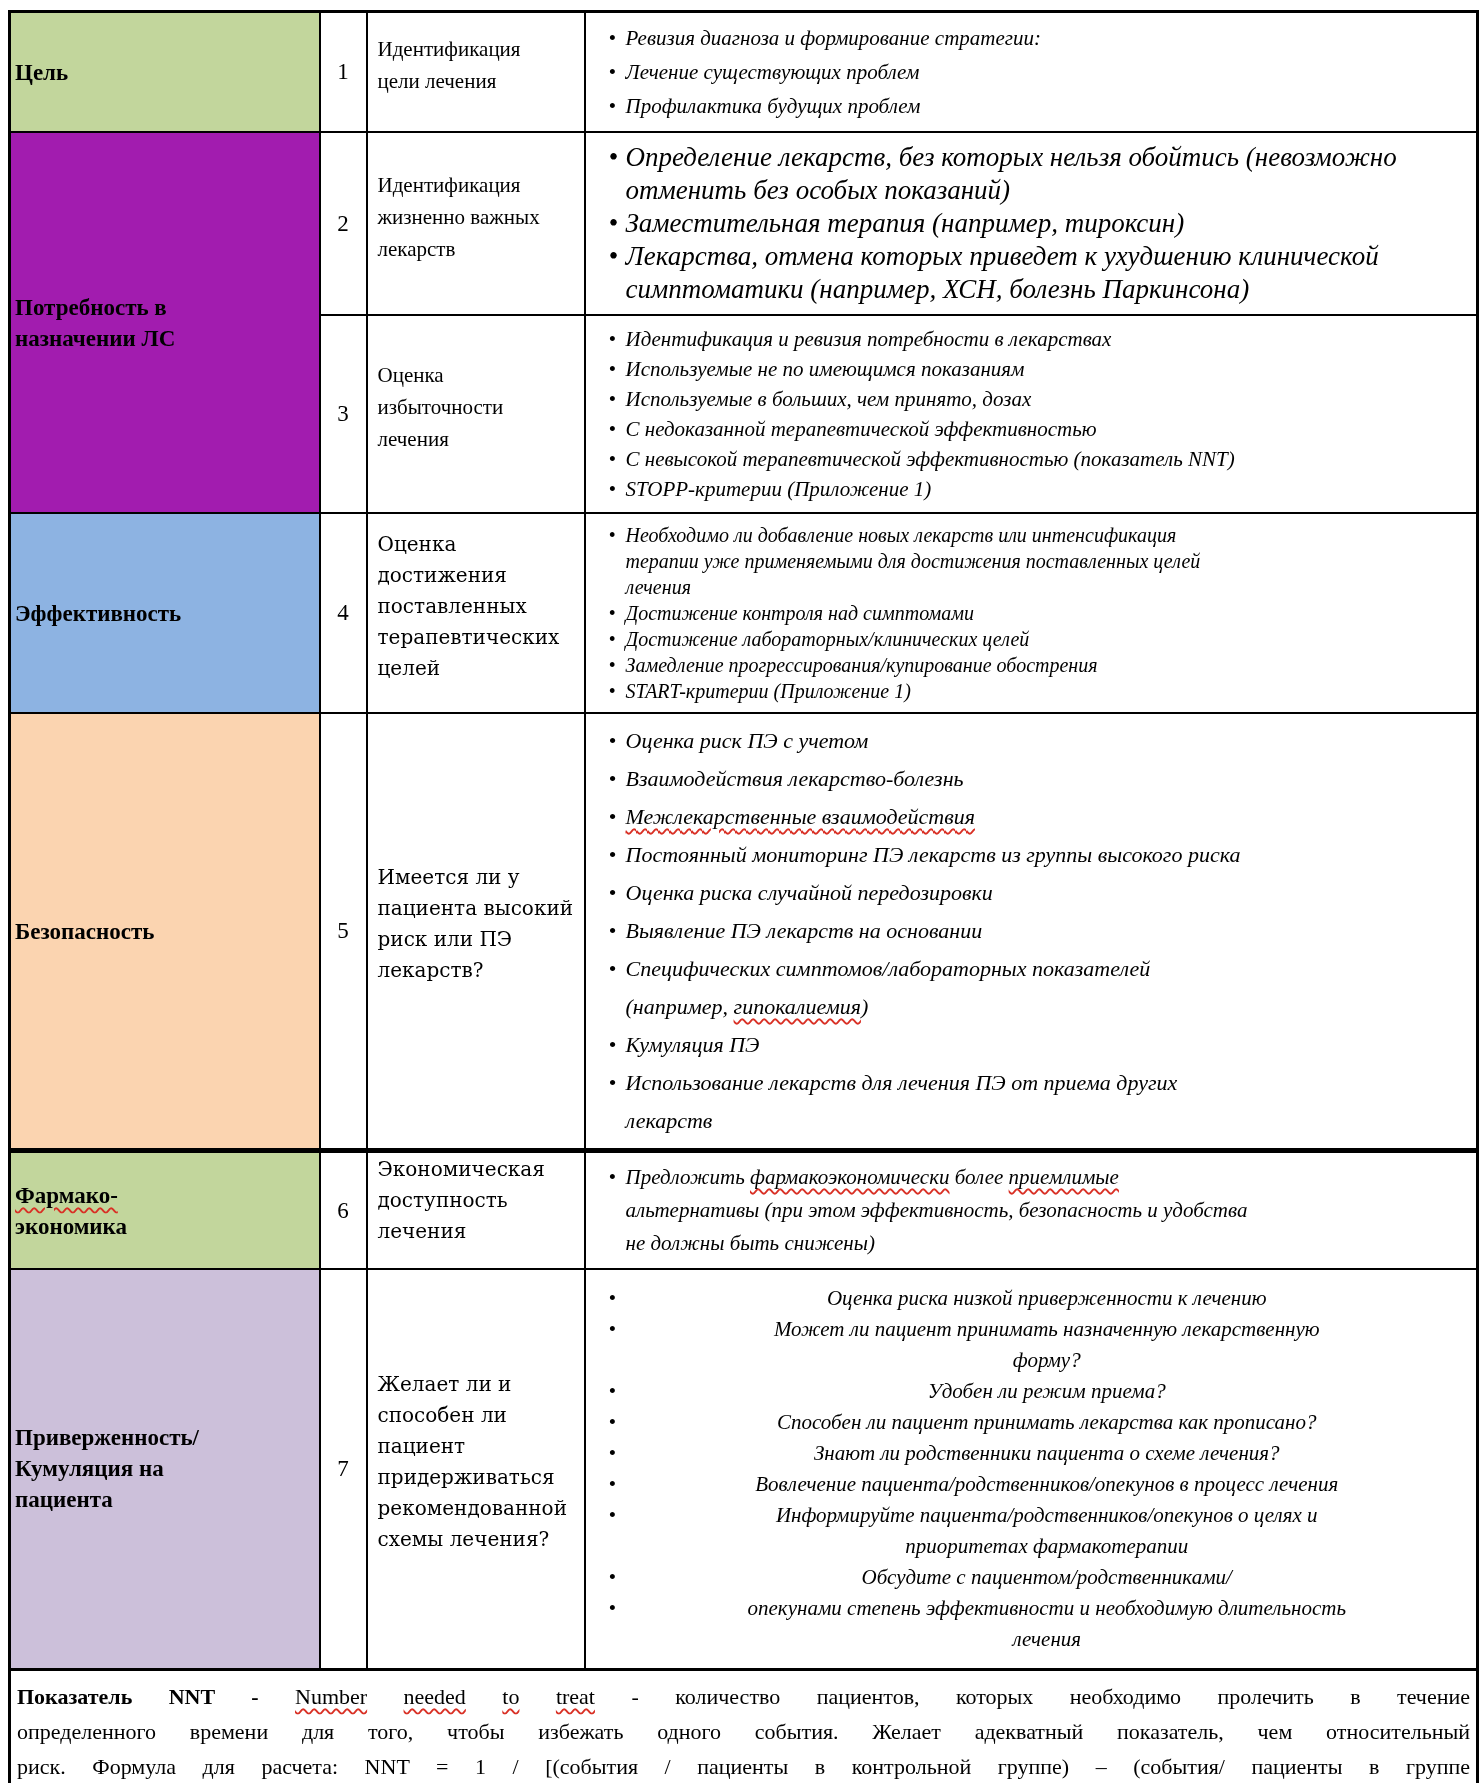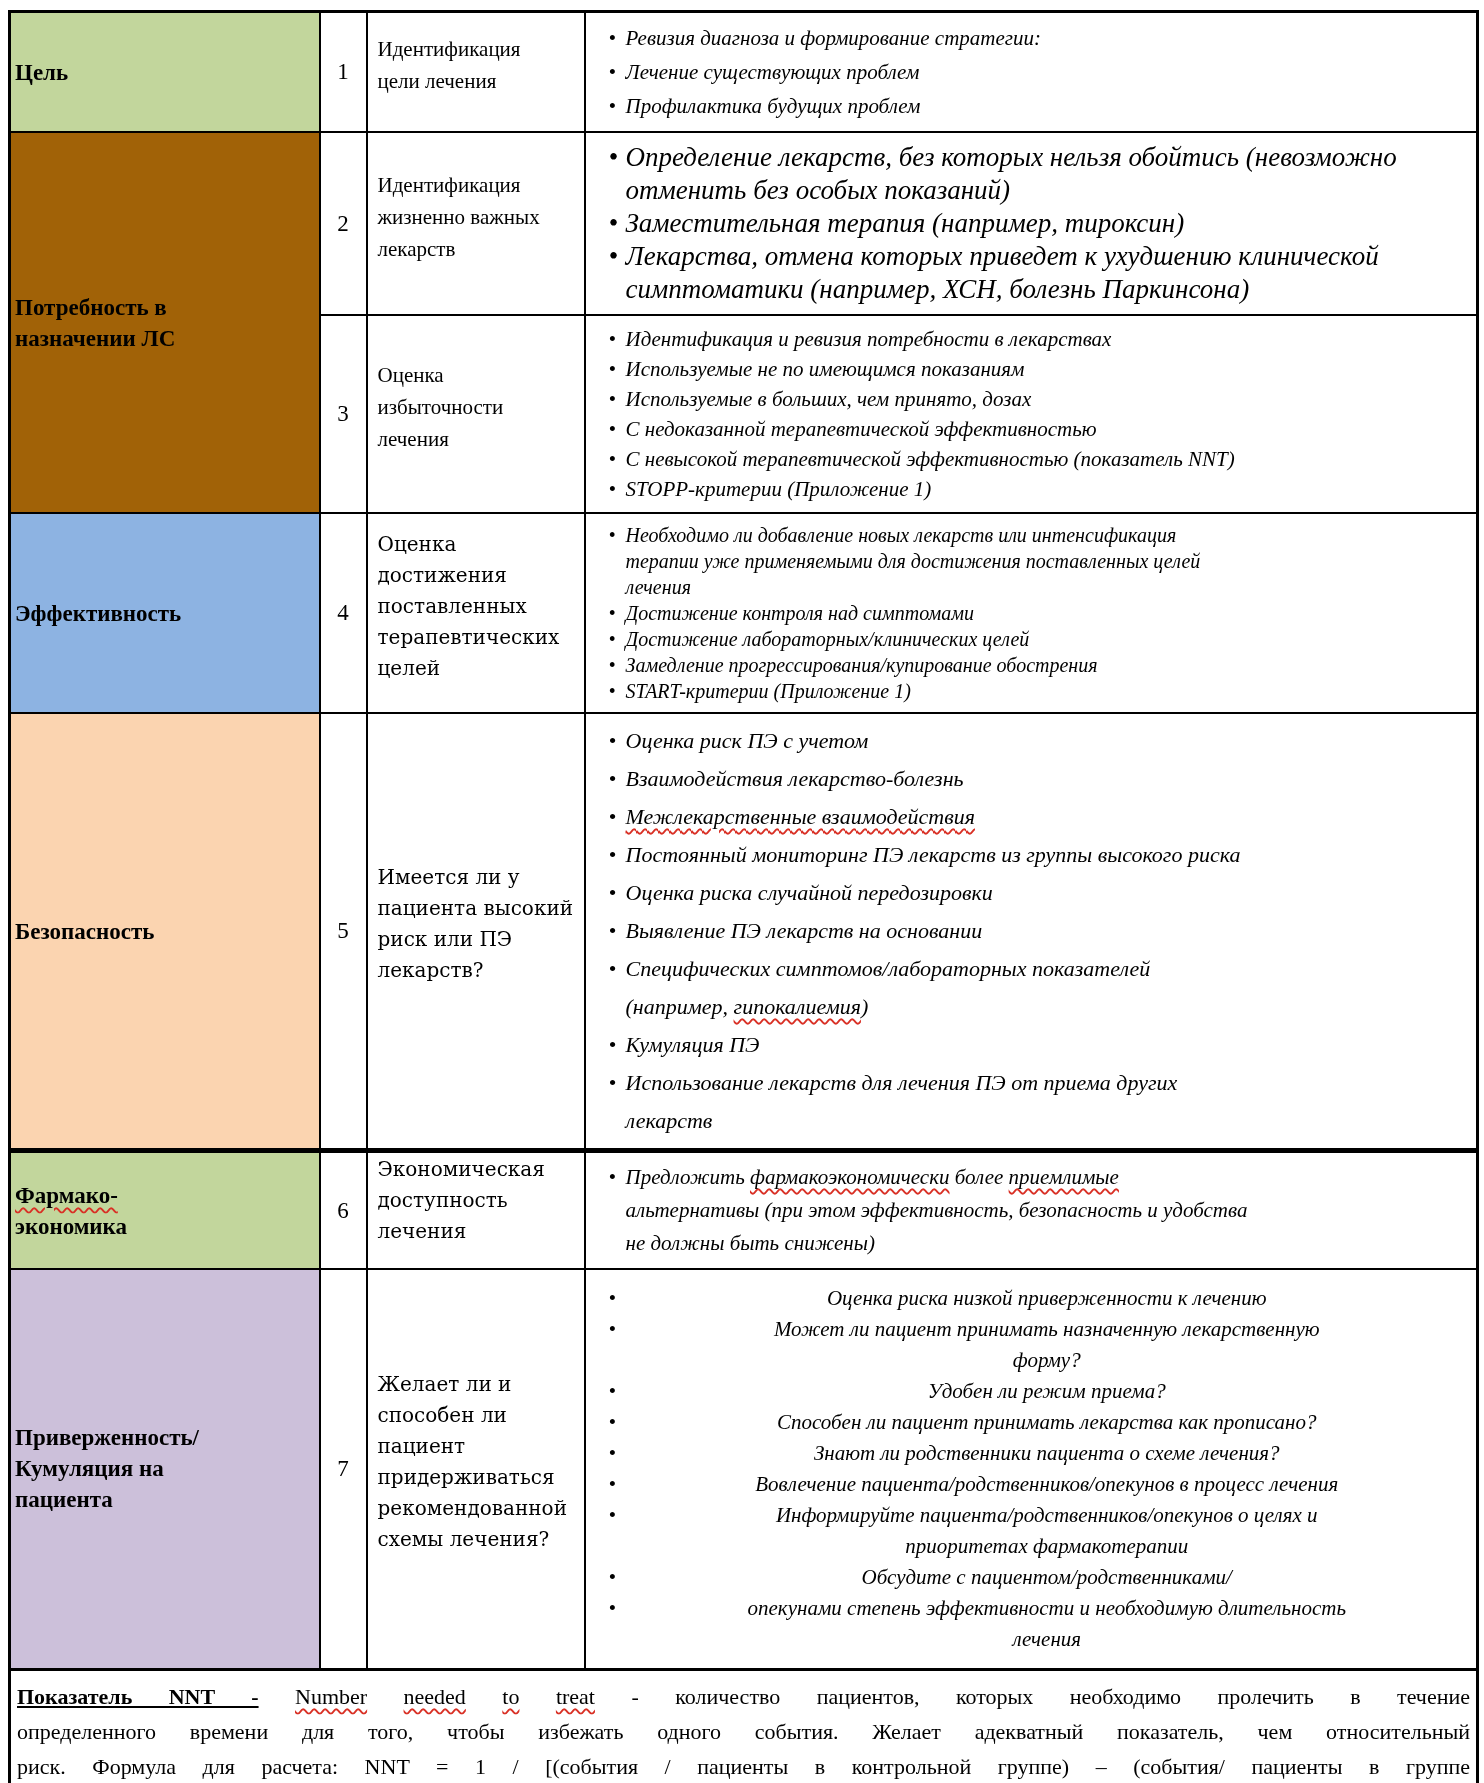--- a/index.html
+++ b/index.html
@@ -32,21 +32,21 @@
   tr.r2 td.blt ul{font-size:27px;line-height:33px;}
   tr.r3 td.blt ul{font-size:21px;line-height:30px;}
   tr.r4 td.blt ul{font-size:20px;line-height:26px;}
   tr.r5 td.blt ul{font-size:22px;line-height:38px;}
   tr.r6 td.blt ul{font-size:21px;line-height:33px;}
   tr.r7 td.blt ul{font-size:21px;line-height:31px;text-align:center;}
   
   td.foot{vertical-align:top;padding:8px 6px 0 6px;font-size:22px;}
   .fline{line-height:35px;text-align:justify;text-align-last:justify;}
   .fline.last{text-align-last:auto;}
-  .flead{font-weight:bold;text-decoration:underline;}
+  .flead{font-weight:bold;}
   
   .sic{text-decoration-line:underline;text-decoration-style:wavy;text-decoration-color:#d93025;text-decoration-thickness:2px;text-underline-offset:4px;}
 </style>
 </head>
 <body>
 
 <div class="page">
   <table class="review">
     <colgroup>
         <col class="c1">
@@ -62,21 +62,21 @@
 цели лечения</td>
         <td class="blt">
           <ul>
             <li>Ревизия диагноза и формирование стратегии:</li>
             <li>Лечение существующих проблем</li>
             <li>Профилактика будущих проблем</li>
           </ul>
         </td>
       </tr>
       <tr class="r2">
-        <td class="cat" rowspan="2" style="background-color: #a16207;">Потребность в
+        <td class="cat" rowspan="2" style="background-color: #a21caf;">Потребность в
 назначении ЛС</td>
         <td class="num">2</td>
         <td class="step stepA">Идентификация
 жизненно важных
 лекарств</td>
         <td class="blt">
           <ul>
             <li>Определение лекарств, без которых нельзя обойтись (невозможно
 отменить без особых показаний)</li>
             <li>Заместительная терапия (например, тироксин)</li>

